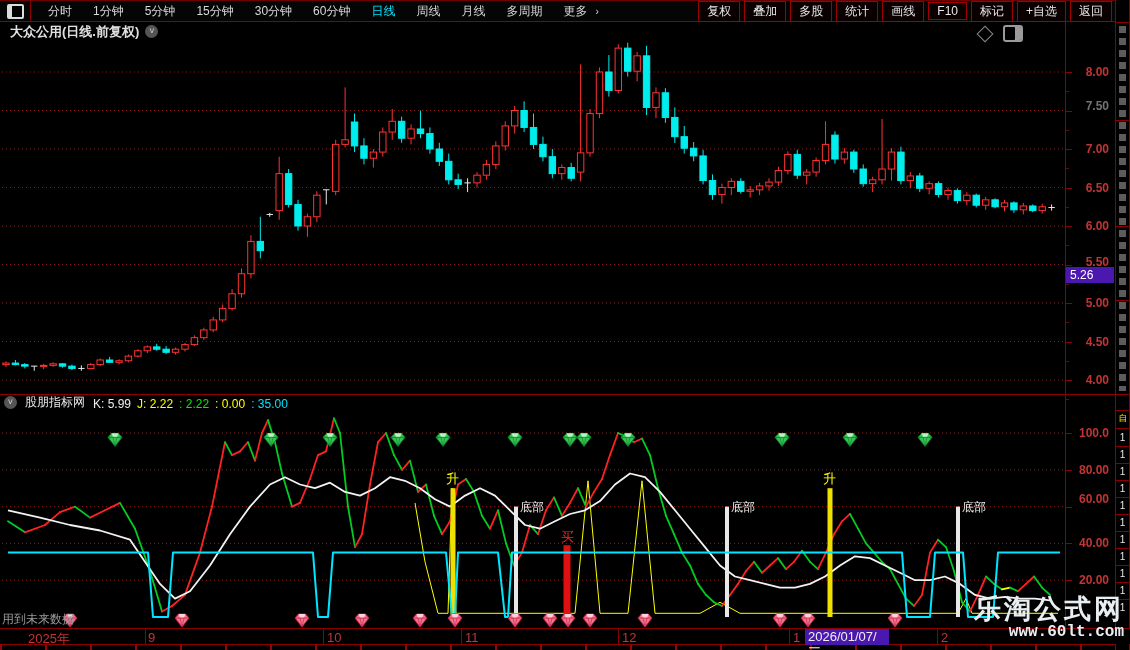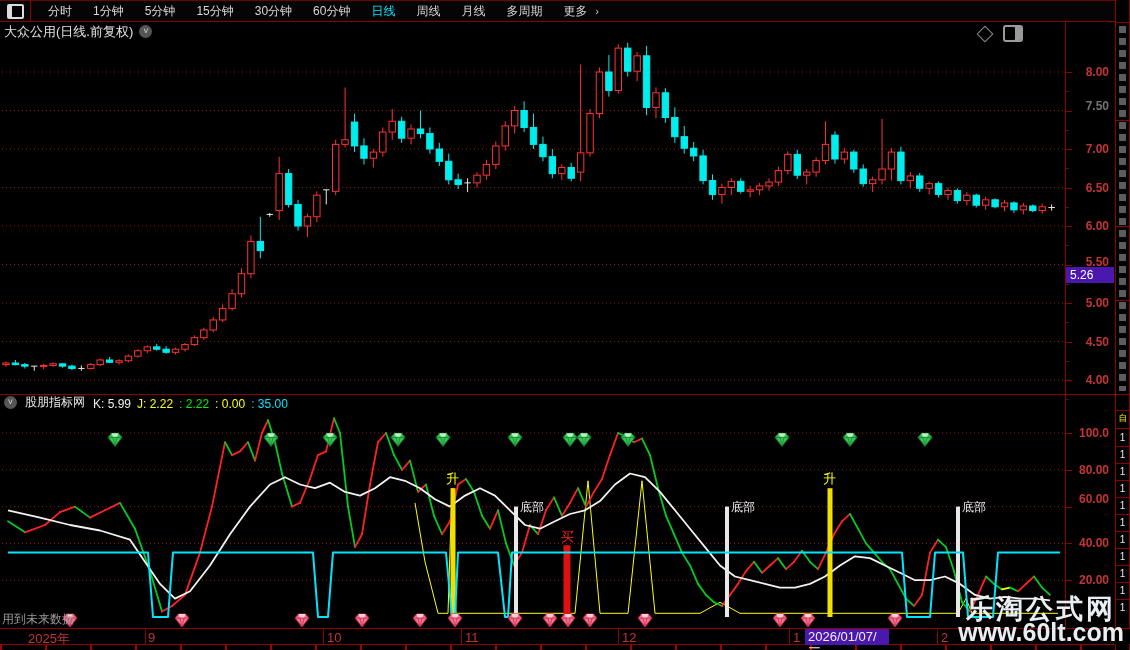--- a/index.html
+++ b/index.html
@@ -17,21 +17,21 @@
   .period{color:#d8d8d8;font-size:12px;padding:2px 9px;cursor:default;white-space:nowrap;}
   .period.active{color:#00e5ff;}
   .chev{font-size:10px;color:#d8d8d8;margin-left:-4px;}
   .tb-spacer{flex:1;}
   .actions{display:flex;align-items:center;gap:4px;margin-right:18px;}
   .act-btn{color:#e8e8e8;font-size:12px;border:1px solid #a00000;padding:1px 8px;background:#0a0000;
            white-space:nowrap;}
   .tb-redblock{position:absolute;right:1px;top:2px;width:12px;height:16px;background:#c40000;}
   
   .title-row{position:absolute;left:0;top:23px;width:1063px;height:17px;display:flex;align-items:center;}
-  .chart-title{color:#e0e0e0;font-size:13px;margin-left:4px;}
+  .chart-title{color:#e0e0e0;font-size:13px;margin-left:10px;font-weight:bold;}
   .chev-circle{width:13px;height:13px;border-radius:50%;background:#555;color:#ddd;font-size:9px;
                line-height:13px;text-align:center;margin-left:6px;}
   .title-icons{position:absolute;right:40px;top:2px;display:flex;gap:12px;align-items:center;}
   .dia-icon{width:10px;height:10px;border:1px solid #8a8a8a;transform:rotate(45deg);}
   .pane-icon{width:16px;height:13px;border:2px solid #9a9a9a;border-radius:3px;background:#000;
              box-shadow:inset -6px 0 0 #9a9a9a;}
   
   svg{position:absolute;display:block;}
   #mainChart{left:0;top:40px;}
   #indChart{left:0;top:410px;}
@@ -56,21 +56,21 @@
   .date-label{position:absolute;top:1px;color:#c33434;font-size:13px;white-space:nowrap;}
   .date-sep{position:absolute;top:0;width:1px;height:16px;background:#8b0000;}
   .date-highlight{position:absolute;top:0;height:16px;background:#4a18ae;color:#efefef;font-size:13px;
                   line-height:16px;padding:0 3px;z-index:2;}
   .bottom-ticks{position:absolute;left:0;top:645px;width:1130px;height:5px;background:
      repeating-linear-gradient(90deg,#a00000 0 2px,transparent 2px 45px);}
   
   .future-note{position:absolute;left:2px;top:611px;color:#9a9a9a;font-size:12px;z-index:6;}
   .watermark{position:absolute;right:6px;top:596px;text-align:center;z-index:30;color:#e9eef3;}
   .wm1{font-size:27px;font-weight:bold;letter-spacing:3px;line-height:26px;}
-  .wm2{font-family:Liberation Sans, sans-serif;font-weight:bold;font-size:25px;line-height:20px;}
+  .wm2{font-family:Liberation Mono, monospace;font-weight:bold;font-size:16px;line-height:20px;text-align:right;}
   
   .right-strip{position:absolute;left:1116px;top:0;width:13px;height:650px;background:#000;z-index:20;}
   .strip-glyphs{position:absolute;left:3px;top:26px;width:7px;height:365px;opacity:.75;
      background:repeating-linear-gradient(180deg,rgba(205,205,205,.6) 0 7px,transparent 7px 12px);}
   .strip-div{position:absolute;left:0;width:13px;height:1px;background:#8b0000;}
   .strip-char{position:absolute;left:1px;width:12px;font-size:9px;line-height:10px;text-align:center;}
   .strip-one{position:absolute;left:0;width:13px;color:#e8e8e8;font-size:10px;text-align:center;}
 </style>
 </head>
 <body>
@@ -89,20 +89,31 @@
         <span class="period">30分钟</span>
         <span class="period">60分钟</span>
         <span class="period active">日线</span>
         <span class="period">周线</span>
         <span class="period">月线</span>
         <span class="period">多周期</span>
         <span class="period">更多</span>
         <span class="chev">›</span>
       </div>
     <div class="tb-spacer"></div>
+    <div class="actions" id="actions">
+        <span class="act-btn">复权</span>
+        <span class="act-btn">叠加</span>
+        <span class="act-btn">多股</span>
+        <span class="act-btn">统计</span>
+        <span class="act-btn">画线</span>
+        <span class="act-btn">F10</span>
+        <span class="act-btn">标记</span>
+        <span class="act-btn">+自选</span>
+        <span class="act-btn">返回</span>
+      </div>
     <div class="tb-redblock"></div>
   </div>
 
   <div class="title-row">
     <span class="chart-title">大众公用(日线.前复权)</span>
     <span class="chev-circle">˅</span>
     <div class="title-icons">
       <span class="dia-icon"></span>
       <span class="pane-icon"></span>
     </div>

